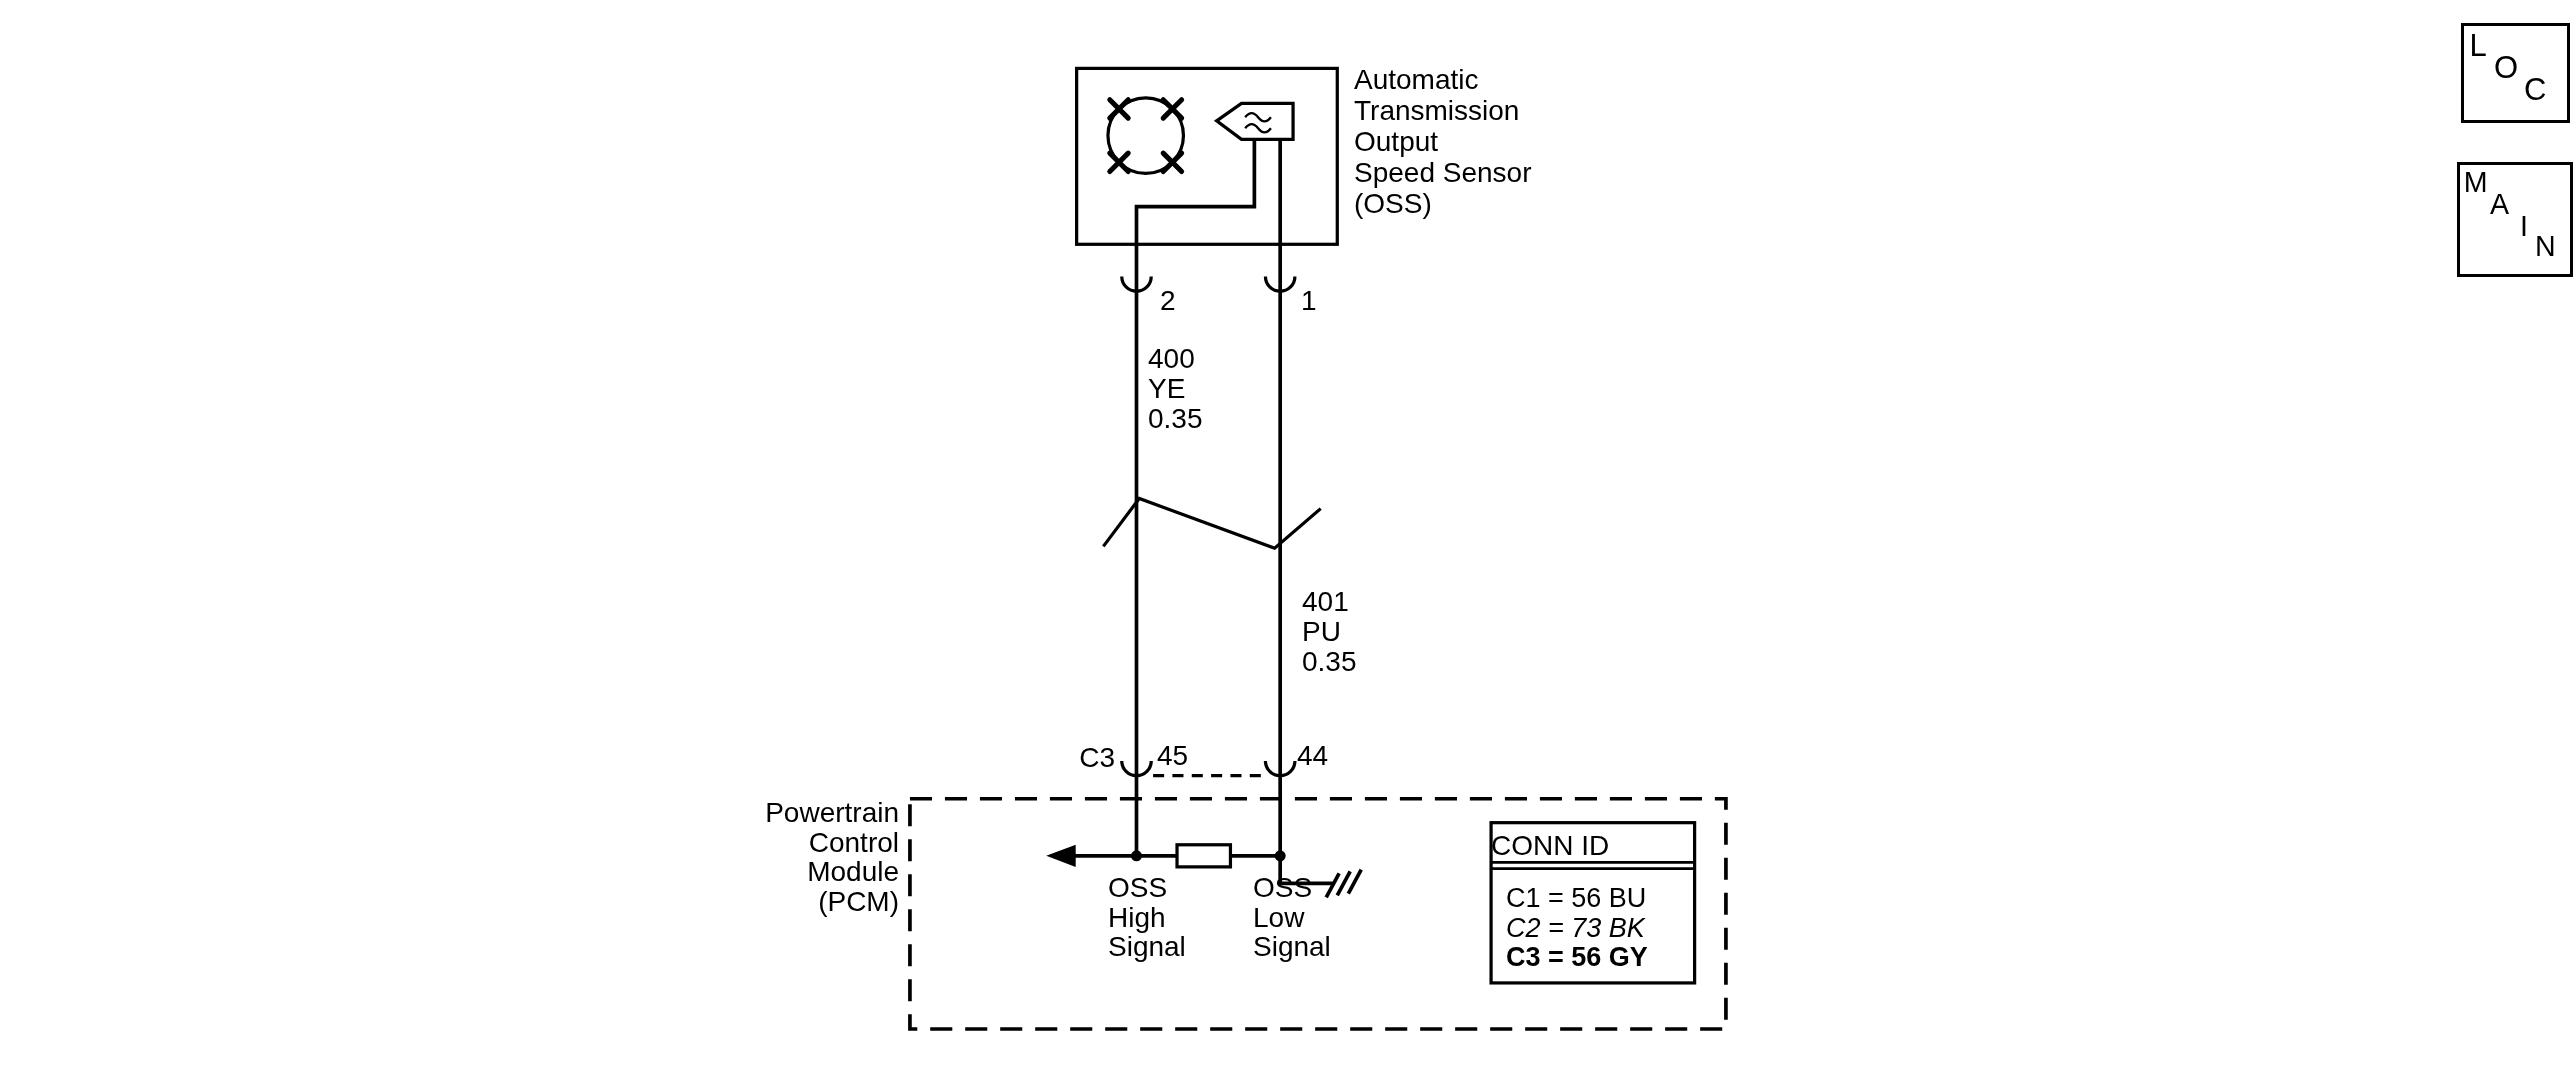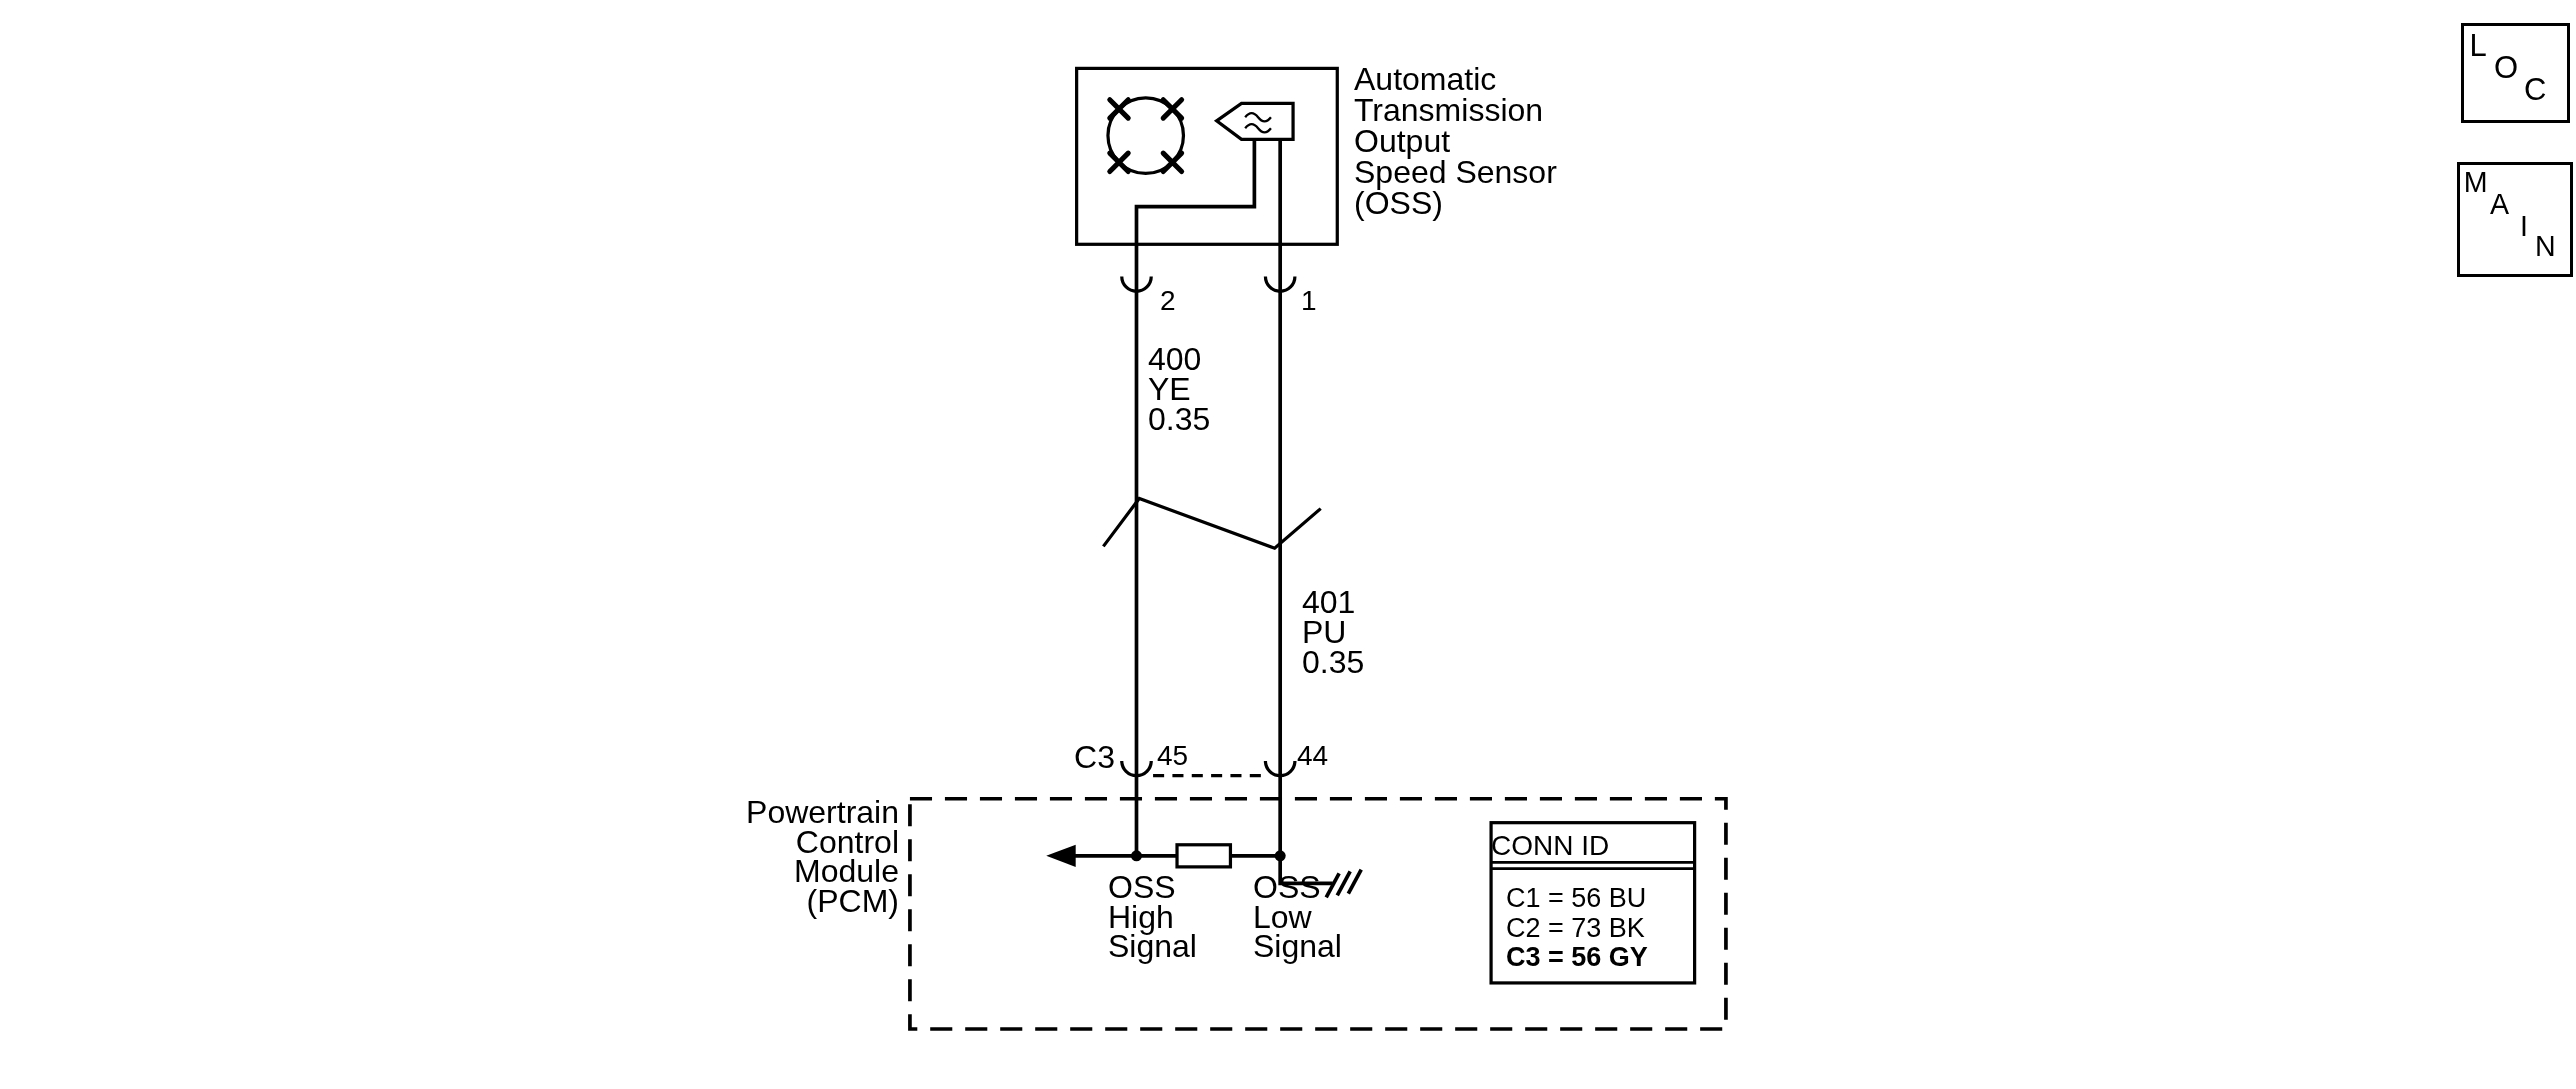--- a/index.html
+++ b/index.html
@@ -1,19 +1,19 @@
 <!DOCTYPE html>
 <html style="font-size:14.7px"><head>
 <meta charset="utf-8">
 <style>
   html,body{margin:0;padding:0;background:#fff;}
   .stage{position:relative;width:2576px;height:1090px;background:#ffffff;overflow:hidden;
          font-family:"Liberation Sans",sans-serif;color:#000;}
   svg{position:absolute;left:0;top:0;}
-  .lbl{position:absolute;font-size:32px;line-height:31px;white-space:nowrap;}
+  .lbl{position:absolute;font-size:28px;line-height:31px;white-space:nowrap;}
   .lines span{display:block;}
   .t-right{text-align:right;}
   .pin{position:absolute;font-size:28px;}
   .badge{position:absolute;border:3.7px solid #000;background:#fff;box-sizing:border-box;}
   .bl{position:absolute;font-size:31px;line-height:1;}
   .bl-m{position:absolute;font-size:28.6px;line-height:1;}
   .obd-wrap{position:absolute;left:2445px;top:321px;width:131px;height:109px;}
   .obd-numeral{position:absolute;left:0;top:22px;width:131px;text-align:center;
                font-family:"Liberation Serif",serif;font-weight:700;font-size:41px;line-height:1;}
   .obd-label{position:absolute;left:16.6px;top:76px;width:99px;text-align:center;
@@ -112,21 +112,21 @@
     <span>Signal</span>
   </div>
   <div class="lbl lines" style="left:1253px;top:873px;line-height:29.5px;">
     <span>OSS</span>
     <span>Low</span>
     <span>Signal</span>
   </div>
 
   <div class="connid-title">CONN ID</div>
   <div class="connid-row" style="top:883px;">C1 = 56 BU</div>
-  <div class="connid-row" style="top:913px;">C2 = 73 BK</div>
+  <div class="connid-row" style="top:913px;font-style:italic;">C2 = 73 BK</div>
   <div class="connid-row" style="top:942px;font-weight:bold;">C3 = 56 GY</div>
 
   <div class="badge" style="left:2461px;top:23px;width:109px;height:100px;">
     <span class="bl" style="left:5.5px;top:3.7px;">L</span>
     <span class="bl" style="left:30px;top:26px;">O</span>
     <span class="bl" style="left:60px;top:48px;">C</span>
   </div>
 
   <div class="badge" style="left:2457px;top:162px;width:116px;height:115px;">
     <span class="bl-m" style="left:3.7px;top:2.8px;">M</span>

